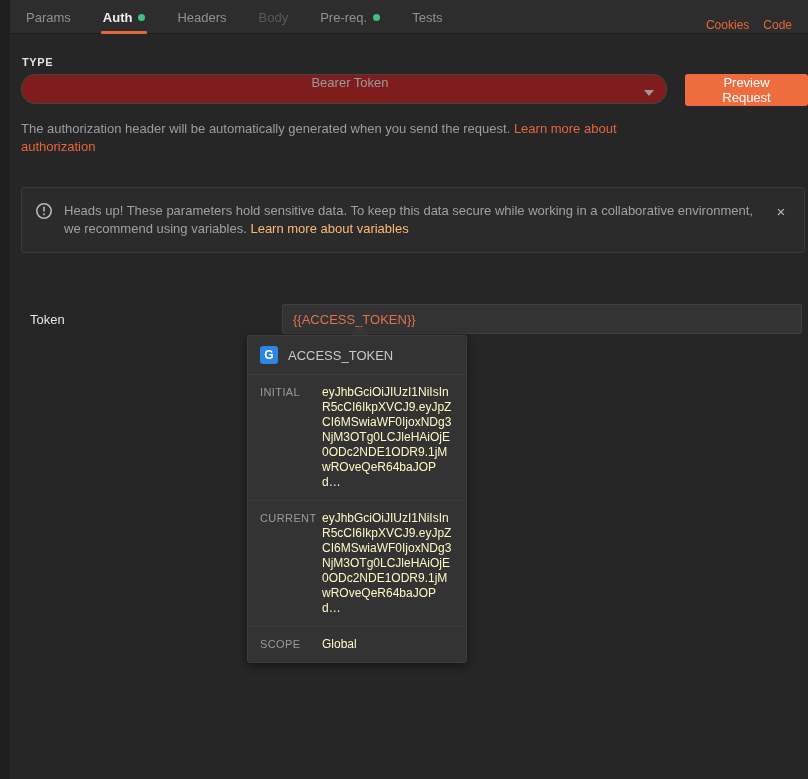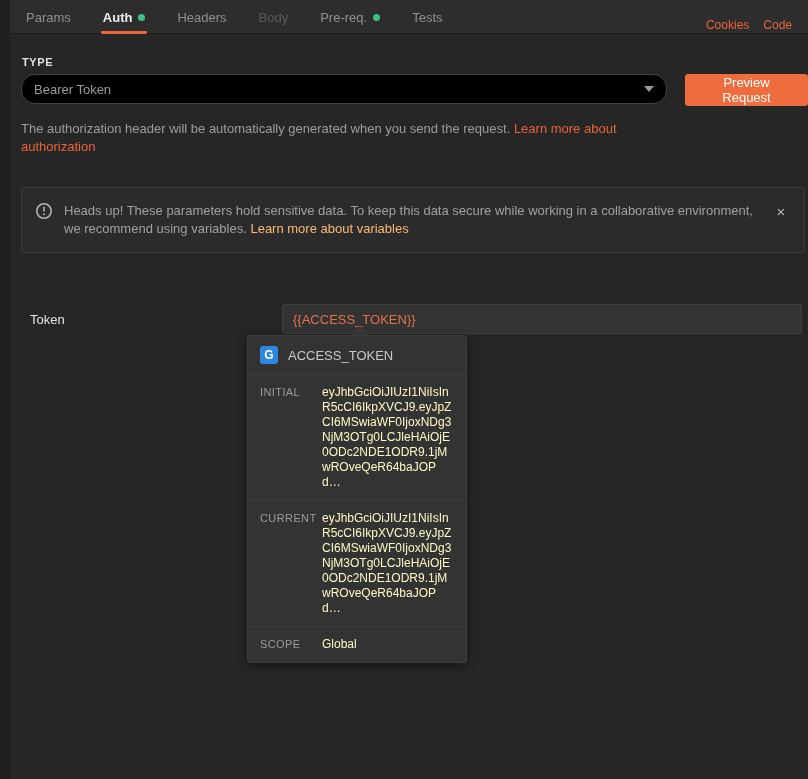--- a/index.html
+++ b/index.html
@@ -104,26 +104,27 @@
     font-size: 11px;
     font-weight: bold;
     letter-spacing: 0.6px;
     color: #e2e2e2;
   }
 
   .select {
     position: absolute;
     left: 11px; top: 40px;
     width: 646px; height: 30px;
-    background: #000000;
+    background: #7f1d1d;
     border: 1px solid #444444;
     border-radius: 14px;
     display: flex;
     align-items: center;
     cursor: pointer;
+    flex-direction: column;
   }
   .select-value {
     font-size: 13px;
     color: #9a9a9a;
     padding-left: 12px;
   }
   .caret-down {
     margin-left: auto;
     margin-right: 12px;
     width: 0; height: 0;

